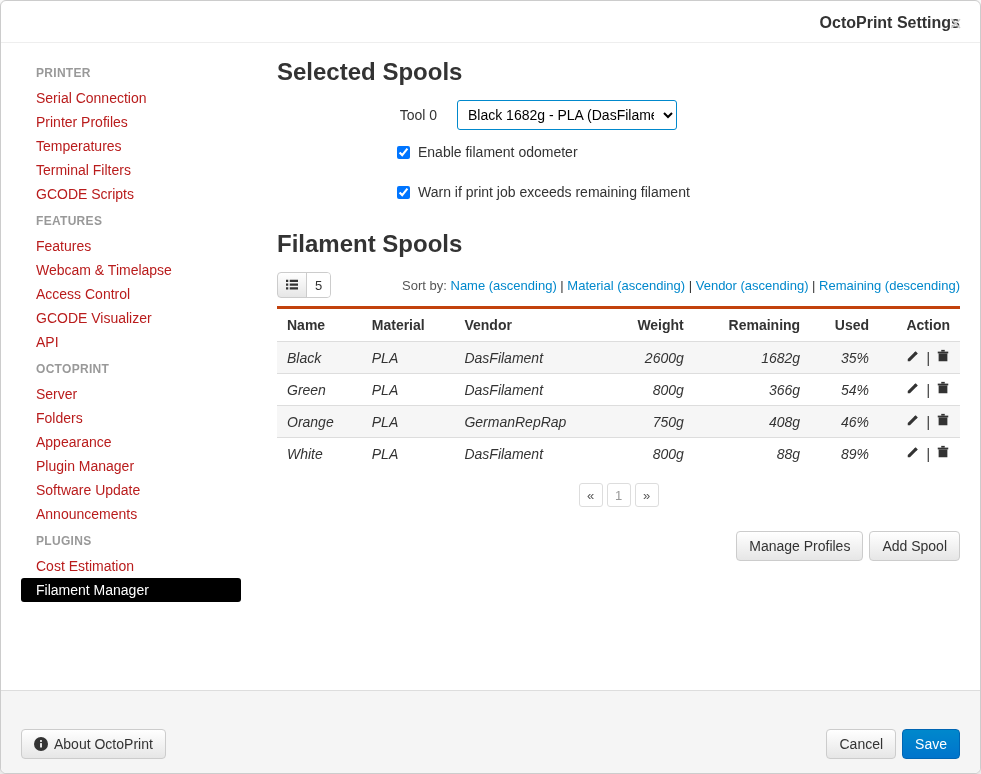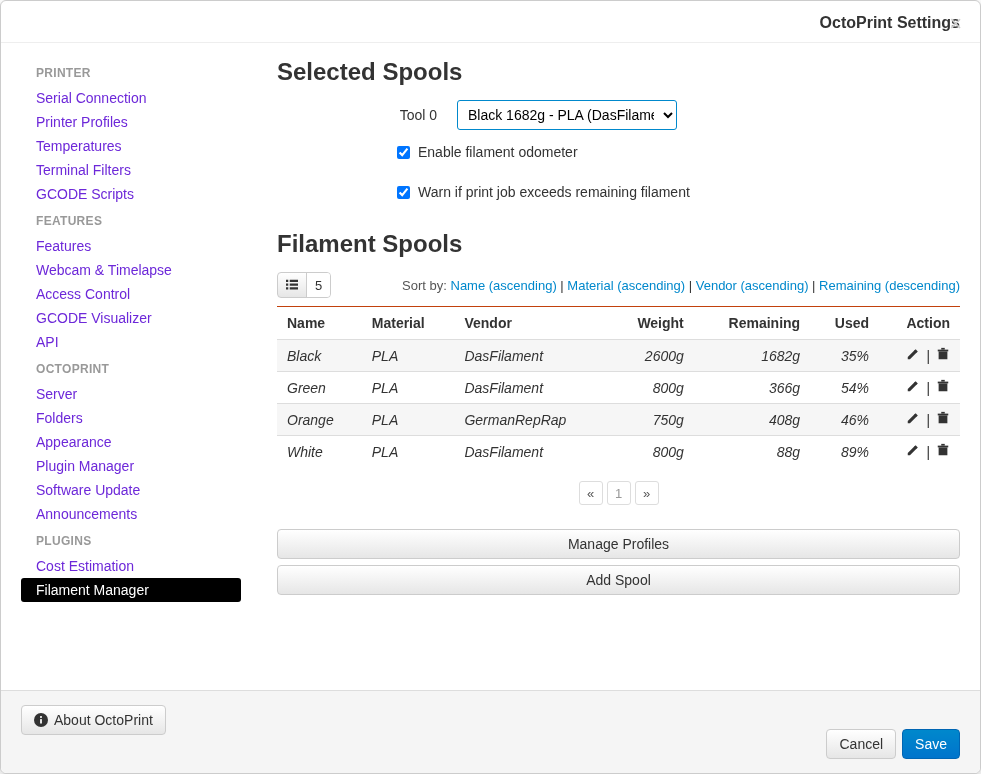--- a/index.html
+++ b/index.html
@@ -59,21 +59,21 @@
     text-transform: uppercase;
     font-size: 12px;
     font-weight: bold;
     padding: 8px 15px 6px;
     letter-spacing: 0.3px;
   }
   .nav-list { list-style: none; }
   .nav-list li a {
     display: block;
     padding: 4px 15px;
-    color: #6d28d9;
+    color: #b91c1c;
     text-decoration: none;
     font-size: 14px;
     border-radius: 3px;
   }
   .nav-list li.active a {
     background: #000000;
     color: #fff;
   }
   .content {
     flex: 1;
@@ -146,21 +146,21 @@
   .sort-links .sep { color: #333; }
   table.spools {
     width: 100%;
     border-collapse: collapse;
     font-size: 14px;
   }
   table.spools th {
     text-align: left;
     font-weight: bold;
     padding: 8px 10px;
-    border-top: 1px solid #c2410c;
+    border-top: 3px solid #c2410c;
   }
   table.spools th.num, table.spools td.num { text-align: right; }
   table.spools th.action, table.spools td.action { text-align: right; }
   table.spools td {
     padding: 7px 10px;
     border-top: 1px solid #ddd;
     font-style: italic;
   }
   table.spools tbody tr:nth-child(odd) { background: #f6f6f6; }
   table.spools .action-icons {
@@ -189,42 +189,41 @@
     display: flex;
     align-items: center;
     justify-content: center;
   }
   .pagination button.active { color: #999; }
   .spool-buttons {
     display: flex;
     justify-content: flex-end;
     gap: 6px;
     margin-top: 24px;
-    flex-direction: column;
   }
   .btn {
     border: 1px solid #ccc;
     background: linear-gradient(#fff,#e6e6e6);
     border-radius: 4px;
     padding: 6px 12px;
     font-size: 14px;
     cursor: pointer;
     color: #333;
   }
   .btn.primary {
     background: linear-gradient(#08c,#0074cc);
     border-color: #0065b3;
     color: #fff;
   }
   .modal-footer {
     border-top: 1px solid #ddd;
     padding: 14px 20px;
     background: #f5f5f5;
     display: flex;
-    align-items: flex-start;
+    align-items: flex-end;
     border-radius: 0 0 6px 6px;
   }
   .modal-footer .right-btns {
     margin-left: auto;
     display: flex;
     gap: 6px;
     margin-top: 24px;
   }
   .about-btn {
     display: flex;

